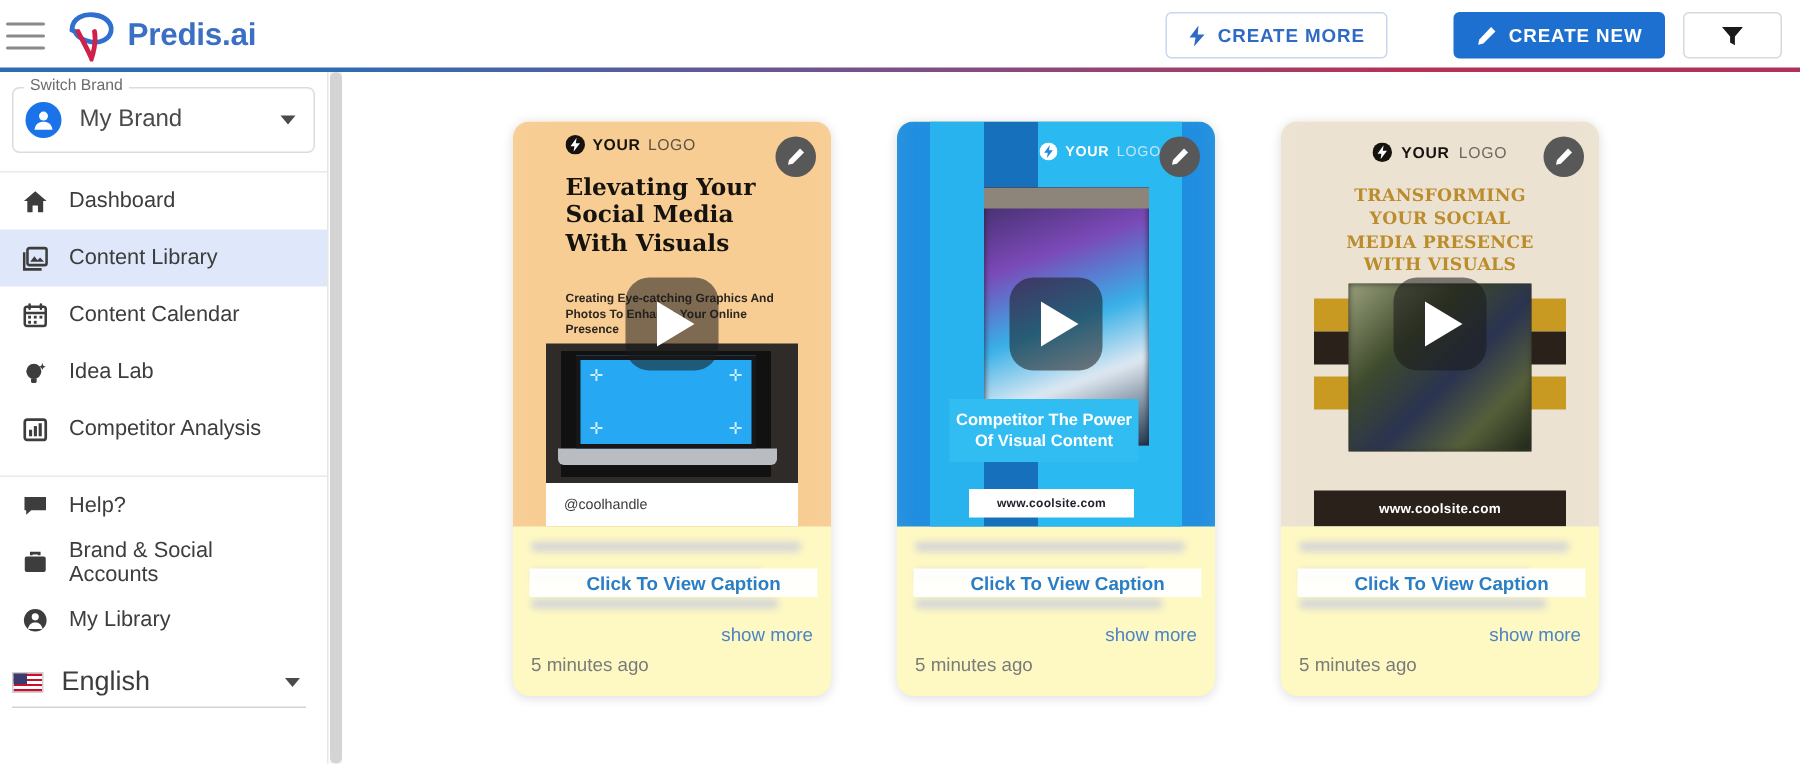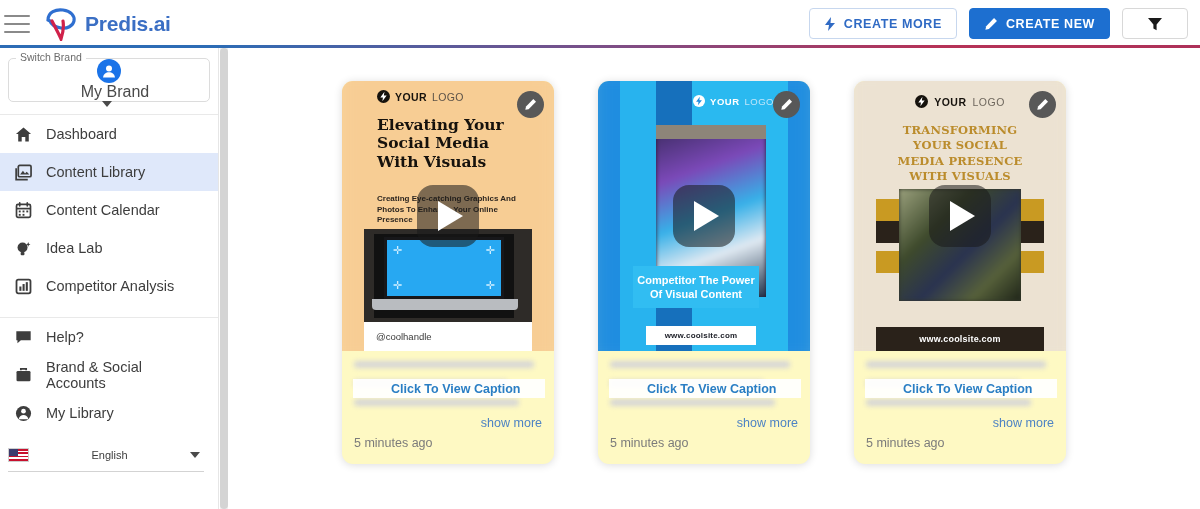--- a/index.html
+++ b/index.html
@@ -32,40 +32,40 @@
   }
   .btn {
     height: 31px; border-radius: 4px; display: inline-flex; align-items: center;
     gap: 8px; padding: 0 14px; font-size: 12.5px; font-weight: bold;
     letter-spacing: 0.6px; cursor: pointer; white-space: nowrap;
   }
   .btn-outline {
     background: #fff; border: 1px solid #c7d7ee; color: #2f6ac4;
   }
   .btn-primary {
-    background: #1d6fd0; border: 1px solid #1d6fd0; color: #ffffff;
+    background: #1d6fd0; border: 1px solid #1d6fd0; color: #ffffff; margin-left: 32px;
   }
   .btn-icon-only {
     width: 66px; justify-content: center; background: #fff;
     border: 1px solid #d8d8d8; color: #1a1a1a;
   }
   .gradient-rule {
     position: absolute; top: 45px; left: 0; width: 1200px; height: 3px;
     background: linear-gradient(to right, #2d6cb5 0%, #2d6cb5 18%, #7b4f88 50%, #b63257 78%, #ad3159 100%);
   }
 
   
   .sidebar {
     position: absolute; top: 48px; left: 0; width: 219px; height: 461px;
     background: #ffffff; border-right: 1px solid #e6e6e6;
   }
   .brand-switch {
     position: relative; margin: 10px 8px 0 8px; height: 44px;
     border: 1px solid #dcdcdc; border-radius: 5px;
-    display: flex; align-items: center; padding: 0 8px; cursor: pointer; flex-direction: column;
+    display: flex; align-items: center; padding: 0 8px; cursor: pointer;
   }
   .brand-switch-legend {
     position: absolute; top: -8px; left: 7px; background: #fff;
     padding: 0 4px; font-size: 10.5px; color: #6b6b6b;
   }
   .avatar-circle {
     width: 24px; height: 24px; border-radius: 50%; background: #1a73e8;
     display: flex; align-items: center; justify-content: center; flex: 0 0 auto;
   }
   .brand-switch-label {
@@ -95,21 +95,21 @@
     width: 21px; height: 14px; flex: 0 0 auto; border: 1px solid #cfcfcf;
     background: linear-gradient(to bottom,
       #c8102e 0 14%, #fff 14% 28%, #c8102e 28% 42%, #fff 42% 56%,
       #c8102e 56% 70%, #fff 70% 85%, #c8102e 85% 100%);
     position: relative;
   }
   .flag::before {
     content: ""; position: absolute; left: 0; top: 0; width: 9px; height: 7px;
     background: #3c3b6e;
   }
-  .lang-label { flex: 1; font-size: 11px; color: #3d3d3d; text-align: center; }
+  .lang-label { flex: 1; font-size: 18px; color: #3d3d3d; }
 
   
   .page-scrollbar {
     position: absolute; top: 48px; left: 220px; width: 8px; height: 461px;
     background: #f1f1f1;
   }
   .page-scrollbar .thumb {
     position: absolute; top: 0; left: 0; width: 8px; height: 461px;
     background: #d4d4d4; border-radius: 4px;
   }

